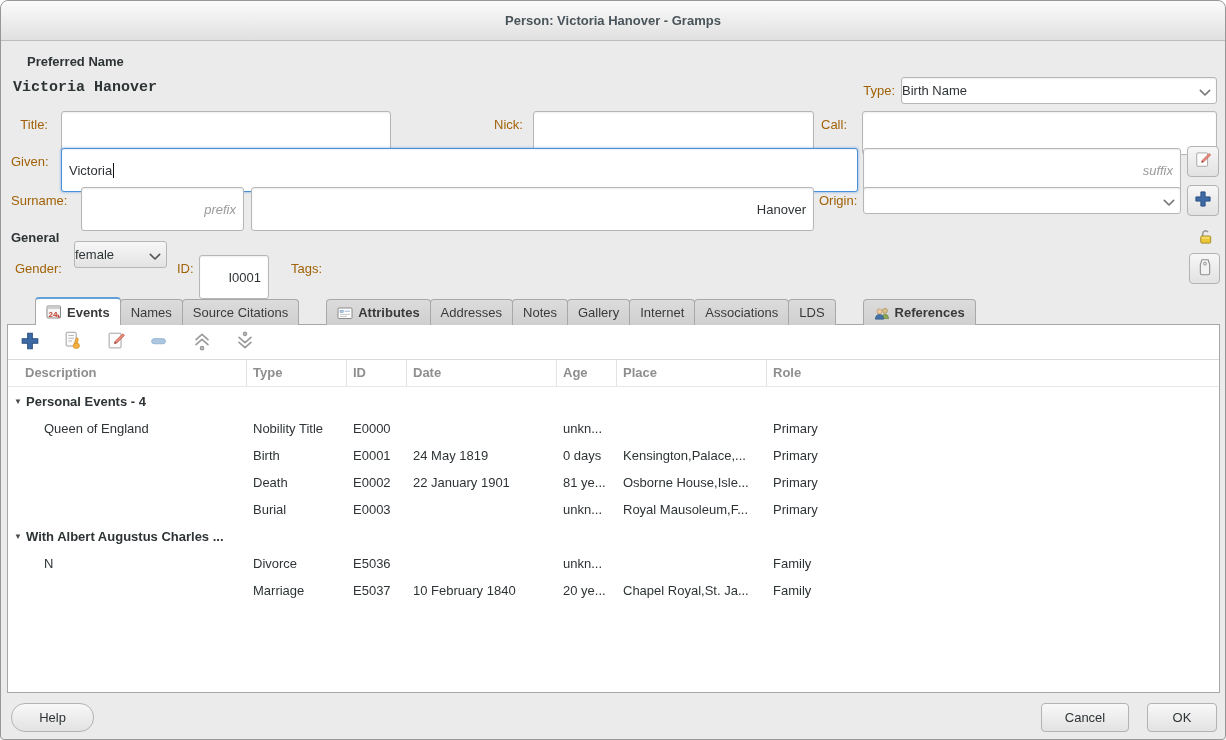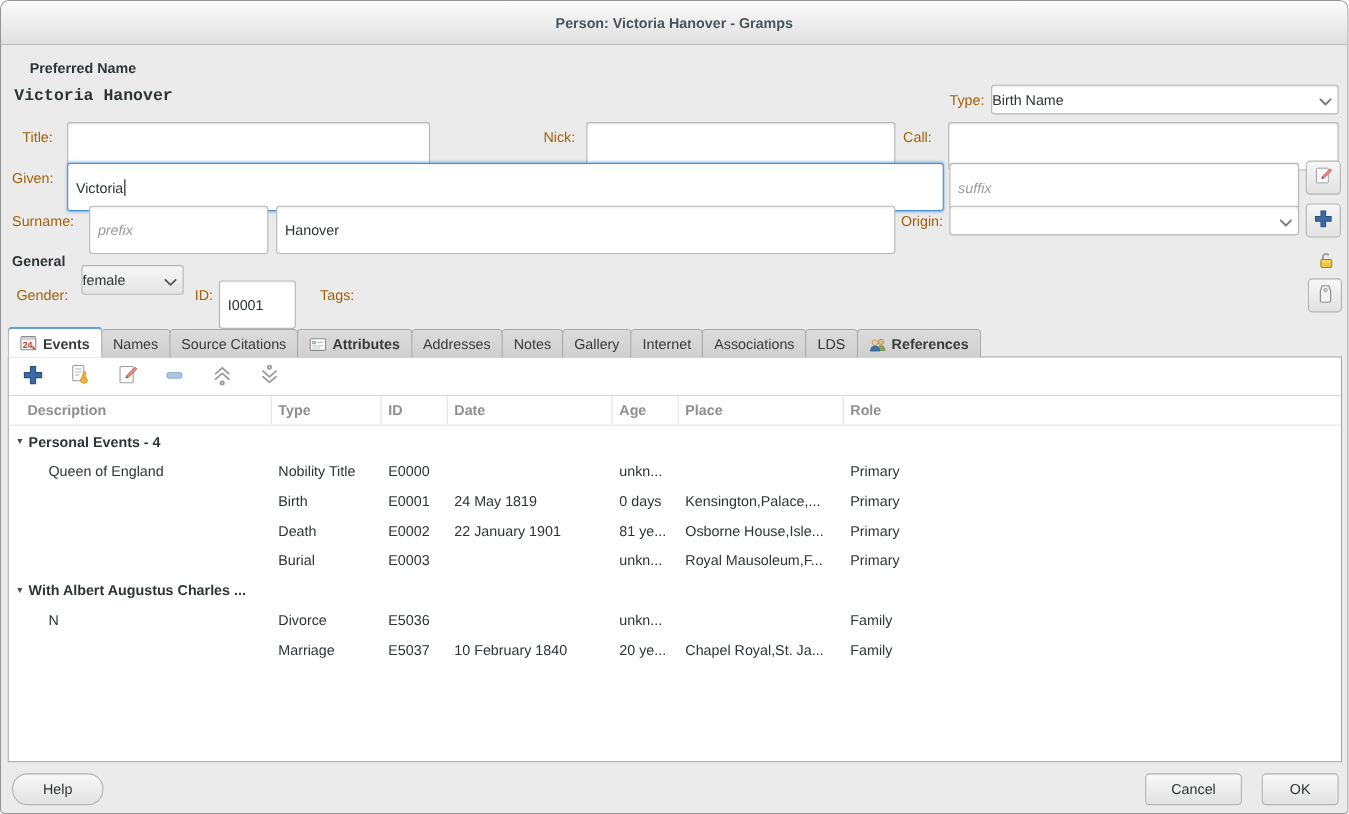--- a/index.html
+++ b/index.html
@@ -16,21 +16,21 @@
   .titlebar .ttl { font-weight:bold; color:#49545a; font-size:13px; }
 
   .sect { position:absolute; font-weight:bold; color:#2e3436; }
   .lbl { position:absolute; height:27px; line-height:27px; color:#a16207; }
   .r { text-align:right; }
 
   
   .entry { position:absolute; height:44px; background:#fff; border:1px solid #b6b6b6;
     border-radius:3px; box-shadow:inset 0 1px 2px rgba(0,0,0,0.07);
     padding:0 7px; font-size:13px; color:#2e3436; font-family:inherit; display:flex; align-items:center; }
-  input.entry { display:block; line-height:25px; }
+  input.entry { display:block; line-height:25px;text-align:right; }
   input.entry::placeholder { color:#9a9a9a; font-style:italic; }
   .entry.focused { border:1px solid #4a90d9; box-shadow:inset 0 1px 1px rgba(0,0,0,0.05), 0 0 2px 1px rgba(74,144,217,0.35); }
   .caret { display:inline-block; width:1px; height:15px; background:#111; margin-left:1px; }
 
   
   .combo { position:absolute; height:27px; border:1px solid #b6b6b6; border-radius:3px;
     display:flex; align-items:center; padding:0 4px 0 0; }
   .combo.entry-like { background:#fff; box-shadow:inset 0 1px 2px rgba(0,0,0,0.07); }
   .combo.btn-like { background:linear-gradient(#f7f7f7,#e3e3e3); }
   .combo .val { flex:1 1 auto; overflow:hidden; white-space:nowrap; }
@@ -40,21 +40,21 @@
   .sqbtn { position:absolute; width:32px; height:31px; border:1px solid #b3b3b3; border-radius:4px;
     background:linear-gradient(#f7f7f7,#e2e2e2); display:flex; align-items:center; justify-content:center; }
   .sqbtn svg { width:20px; height:20px; }
   .plainicn { position:absolute; }
 
   
   .tabbar { position:absolute; left:6px; top:296px; height:28px; display:flex; align-items:flex-end; z-index:3; }
   .tab { height:26px; border:1px solid #a8a8a8; border-bottom:none; border-radius:4px 4px 0 0;
     background:linear-gradient(#dcdcdc,#cfcfcf); display:inline-flex; align-items:center; gap:5px;
     padding:0 10px; margin-right:-1px; color:#3a3a3a; white-space:nowrap; }
-  .tab.bold { font-weight:bold; }
+  .tab.bold { font-weight:bold;margin-left:28px; }
   .tab.active { height:28px; background:#fff; border-top:2px solid #63a0d8; z-index:4; position:relative; }
   .tab .icn svg { width:16px; height:16px; display:block; }
 
   
   .panel { position:absolute; left:6px; top:323px; width:1213px; height:369px; background:#fff;
     border:1px solid #a7a7a7; z-index:2; }
   .toolbar { position:absolute; left:0; top:0; width:100%; height:34px; display:flex; align-items:center;
     gap:19px; padding-left:10px; }
   .tbtn { width:24px; height:24px; display:flex; align-items:center; justify-content:center; }
   .tbtn svg { width:22px; height:22px; }

